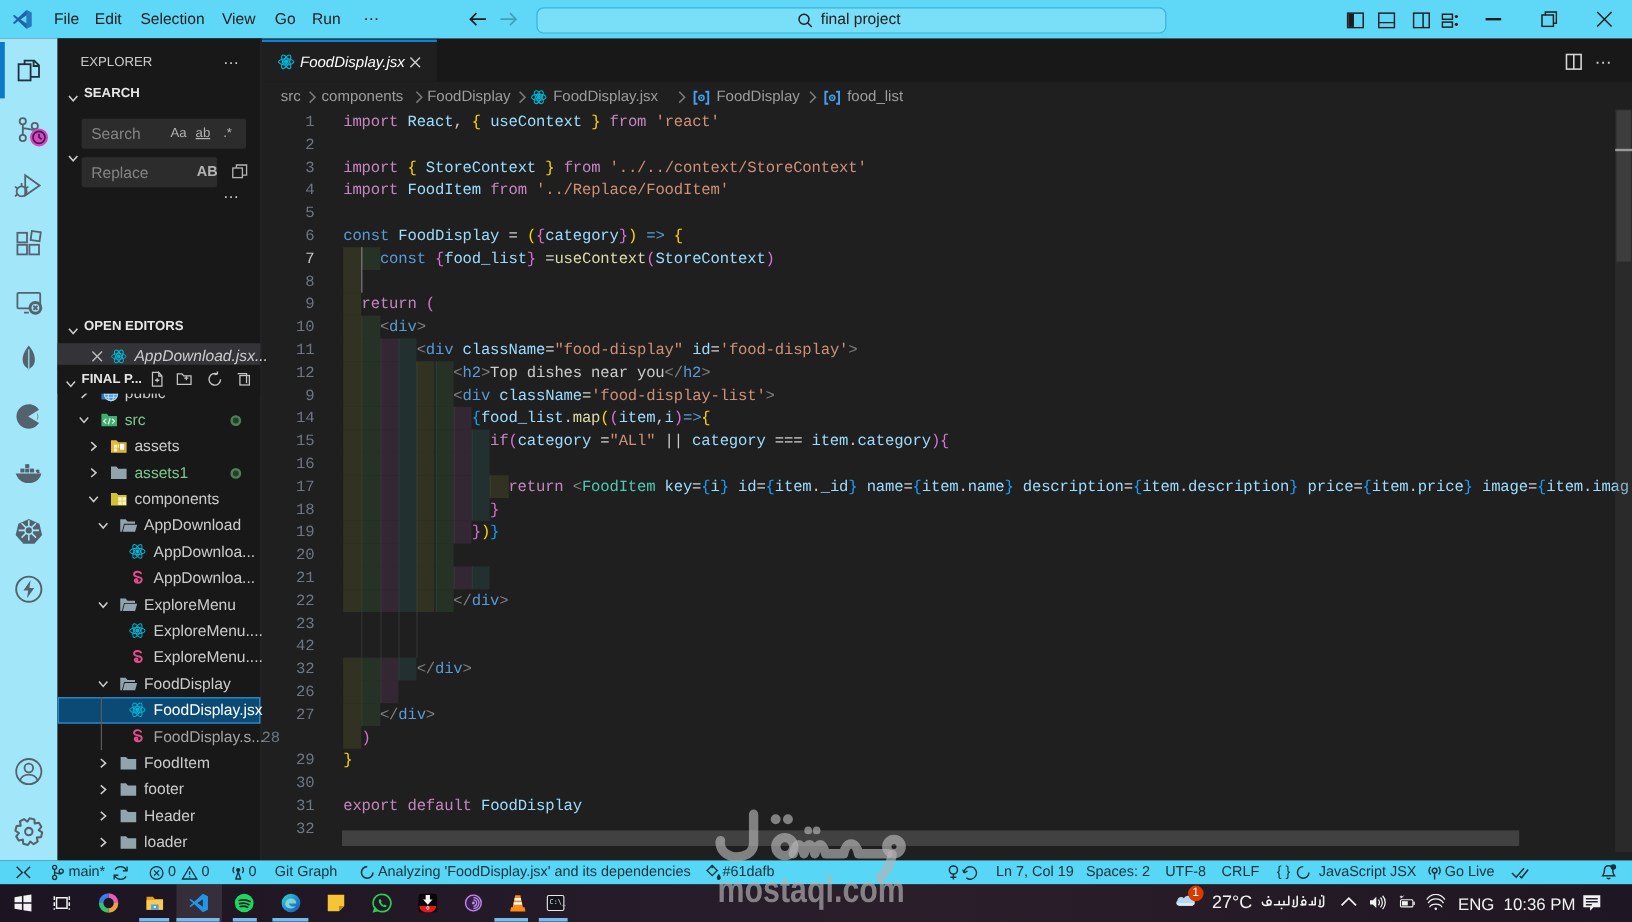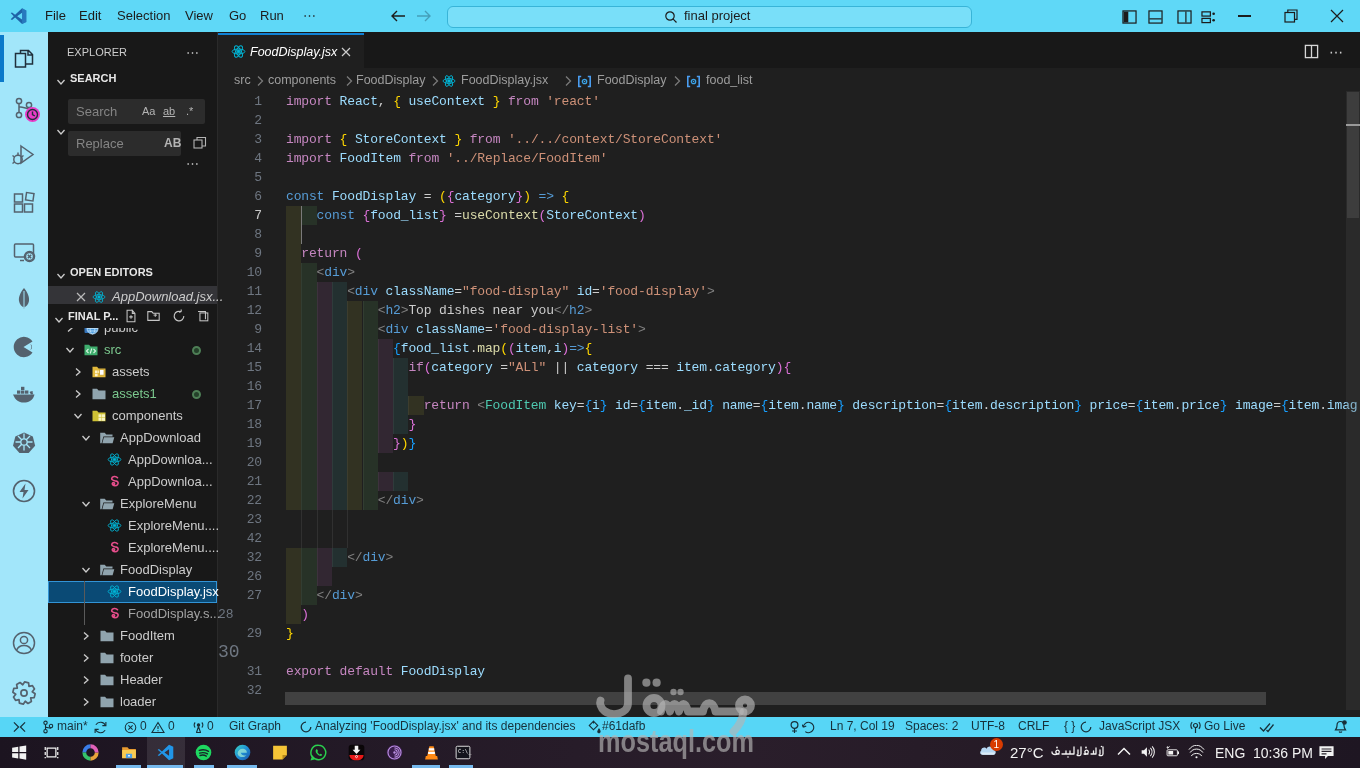--- a/index.html
+++ b/index.html
@@ -274,21 +274,21 @@
 <div style="position:absolute;left:218px;top:453px;width:44px;height:19px;line-height:19px;text-align:right;color:#6e7681;font-family:'Liberation Mono',monospace;font-size:13px;letter-spacing:-0.15px">20</div>
 <div style="position:absolute;left:218px;top:472px;width:44px;height:19px;line-height:19px;text-align:right;color:#6e7681;font-family:'Liberation Mono',monospace;font-size:13px;letter-spacing:-0.15px">21</div>
 <div style="position:absolute;left:218px;top:491px;width:44px;height:19px;line-height:19px;text-align:right;color:#6e7681;font-family:'Liberation Mono',monospace;font-size:13px;letter-spacing:-0.15px">22</div>
 <div style="position:absolute;left:218px;top:510px;width:44px;height:19px;line-height:19px;text-align:right;color:#6e7681;font-family:'Liberation Mono',monospace;font-size:13px;letter-spacing:-0.15px">23</div>
 <div style="position:absolute;left:218px;top:529px;width:44px;height:19px;line-height:19px;text-align:right;color:#6e7681;font-family:'Liberation Mono',monospace;font-size:13px;letter-spacing:-0.15px">42</div>
 <div style="position:absolute;left:218px;top:548px;width:44px;height:19px;line-height:19px;text-align:right;color:#6e7681;font-family:'Liberation Mono',monospace;font-size:13px;letter-spacing:-0.15px">32</div>
 <div style="position:absolute;left:218px;top:567px;width:44px;height:19px;line-height:19px;text-align:right;color:#6e7681;font-family:'Liberation Mono',monospace;font-size:13px;letter-spacing:-0.15px">26</div>
 <div style="position:absolute;left:218px;top:586px;width:44px;height:19px;line-height:19px;text-align:right;color:#6e7681;font-family:'Liberation Mono',monospace;font-size:13px;letter-spacing:-0.15px">27</div>
 <div style="position:absolute;left:218px;top:605px;width:44px;height:19px;line-height:19px;text-align:left;color:#6e7681;font-family:Liberation Mono, monospace;font-size:13px;letter-spacing:-0.15px">28</div>
 <div style="position:absolute;left:218px;top:624px;width:44px;height:19px;line-height:19px;text-align:right;color:#6e7681;font-family:'Liberation Mono',monospace;font-size:13px;letter-spacing:-0.15px">29</div>
-<div style="position:absolute;left:218px;top:643px;width:44px;height:19px;line-height:19px;color:#6e7681;font-family:'Liberation Mono',monospace;font-size:18px;letter-spacing:-0.15px">30</div>
+<div style="position:absolute;left:218px;top:643px;width:44px;height:19px;line-height:19px;text-align:right;color:#6e7681;font-family:'Liberation Mono',monospace;font-size:13px;letter-spacing:-0.15px">30</div>
 <div style="position:absolute;left:218px;top:662px;width:44px;height:19px;line-height:19px;text-align:right;color:#6e7681;font-family:'Liberation Mono',monospace;font-size:13px;letter-spacing:-0.15px">31</div>
 <div style="position:absolute;left:218px;top:681px;width:44px;height:19px;line-height:19px;text-align:right;color:#6e7681;font-family:'Liberation Mono',monospace;font-size:13px;letter-spacing:-0.15px">32</div>
 <div class="cl" style="left:286.0px;top:92px"><span style="color:#C586C0">import</span><span style="color:#CCCCCC"> </span><span style="color:#9CDCFE">React</span><span style="color:#CCCCCC">, </span><span style="color:#FFD700">{</span><span style="color:#CCCCCC"> </span><span style="color:#9CDCFE">useContext</span><span style="color:#CCCCCC"> </span><span style="color:#FFD700">}</span><span style="color:#CCCCCC"> </span><span style="color:#C586C0">from</span><span style="color:#CCCCCC"> </span><span style="color:#CE9178">'react'</span></div>
 <div class="cl" style="left:286.0px;top:130px"><span style="color:#C586C0">import</span><span style="color:#CCCCCC"> </span><span style="color:#FFD700">{</span><span style="color:#CCCCCC"> </span><span style="color:#9CDCFE">StoreContext</span><span style="color:#CCCCCC"> </span><span style="color:#FFD700">}</span><span style="color:#CCCCCC"> </span><span style="color:#C586C0">from</span><span style="color:#CCCCCC"> </span><span style="color:#CE9178">'../../context/StoreContext'</span></div>
 <div class="cl" style="left:286.0px;top:149px"><span style="color:#C586C0">import</span><span style="color:#CCCCCC"> </span><span style="color:#9CDCFE">FoodItem</span><span style="color:#CCCCCC"> </span><span style="color:#C586C0">from</span><span style="color:#CCCCCC"> </span><span style="color:#CE9178">'../Replace/FoodItem'</span></div>
 <div class="cl" style="left:286.0px;top:187px"><span style="color:#569CD6">const</span><span style="color:#CCCCCC"> </span><span style="color:#9CDCFE">FoodDisplay</span><span style="color:#CCCCCC"> = </span><span style="color:#FFD700">(</span><span style="color:#DA70D6">{</span><span style="color:#9CDCFE">category</span><span style="color:#DA70D6">}</span><span style="color:#FFD700">)</span><span style="color:#CCCCCC"> </span><span style="color:#569CD6">=&gt;</span><span style="color:#CCCCCC"> </span><span style="color:#FFD700">{</span></div>
 <div class="cl" style="left:316.6px;top:206px"><span style="color:#569CD6">const</span><span style="color:#CCCCCC"> </span><span style="color:#DA70D6">{</span><span style="color:#9CDCFE">food_list</span><span style="color:#DA70D6">}</span><span style="color:#CCCCCC"> =</span><span style="color:#DCDCAA">useContext</span><span style="color:#DA70D6">(</span><span style="color:#9CDCFE">StoreContext</span><span style="color:#DA70D6">)</span></div>
 <div class="cl" style="left:301.3px;top:244px"><span style="color:#C586C0">return</span><span style="color:#CCCCCC"> </span><span style="color:#DA70D6">(</span></div>
 <div class="cl" style="left:316.6px;top:263px"><span style="color:#808080">&lt;</span><span style="color:#569CD6">div</span><span style="color:#808080">&gt;</span></div>
 <div class="cl" style="left:347.2px;top:282px"><span style="color:#808080">&lt;</span><span style="color:#569CD6">div</span><span style="color:#CCCCCC"> </span><span style="color:#9CDCFE">className</span><span style="color:#CCCCCC">=</span><span style="color:#CE9178">"food-display"</span><span style="color:#CCCCCC"> </span><span style="color:#9CDCFE">id</span><span style="color:#CCCCCC">=</span><span style="color:#CE9178">'food-display'</span><span style="color:#808080">&gt;</span></div>

